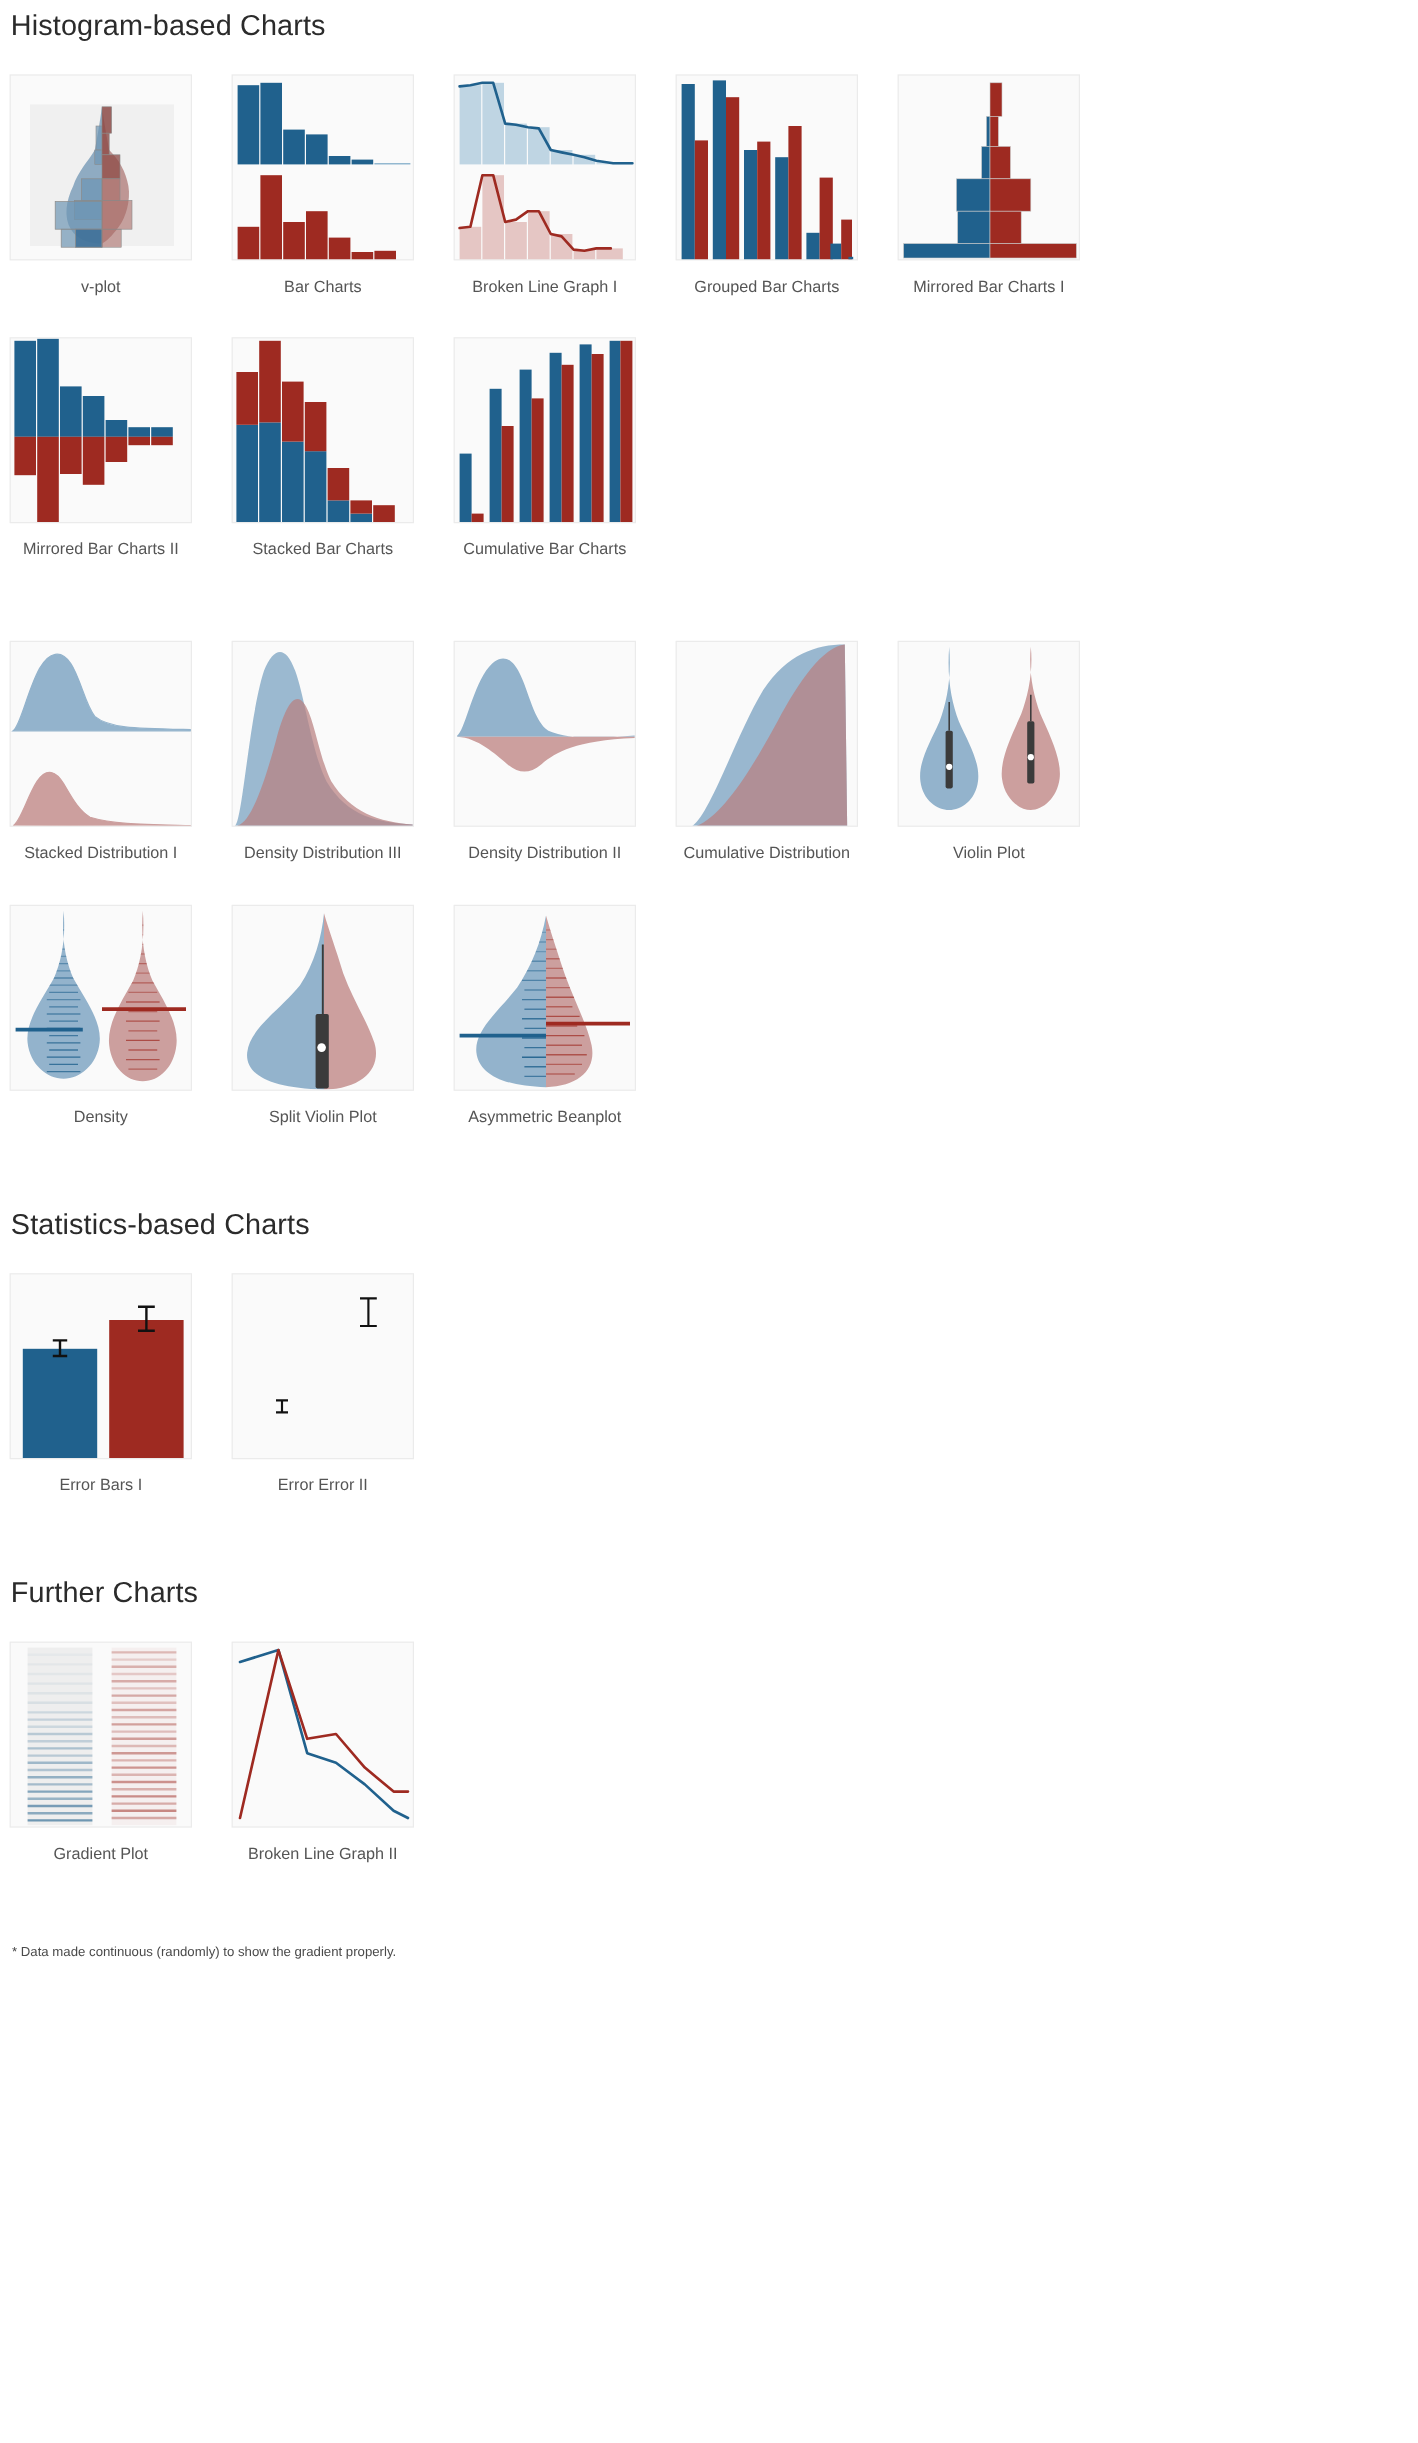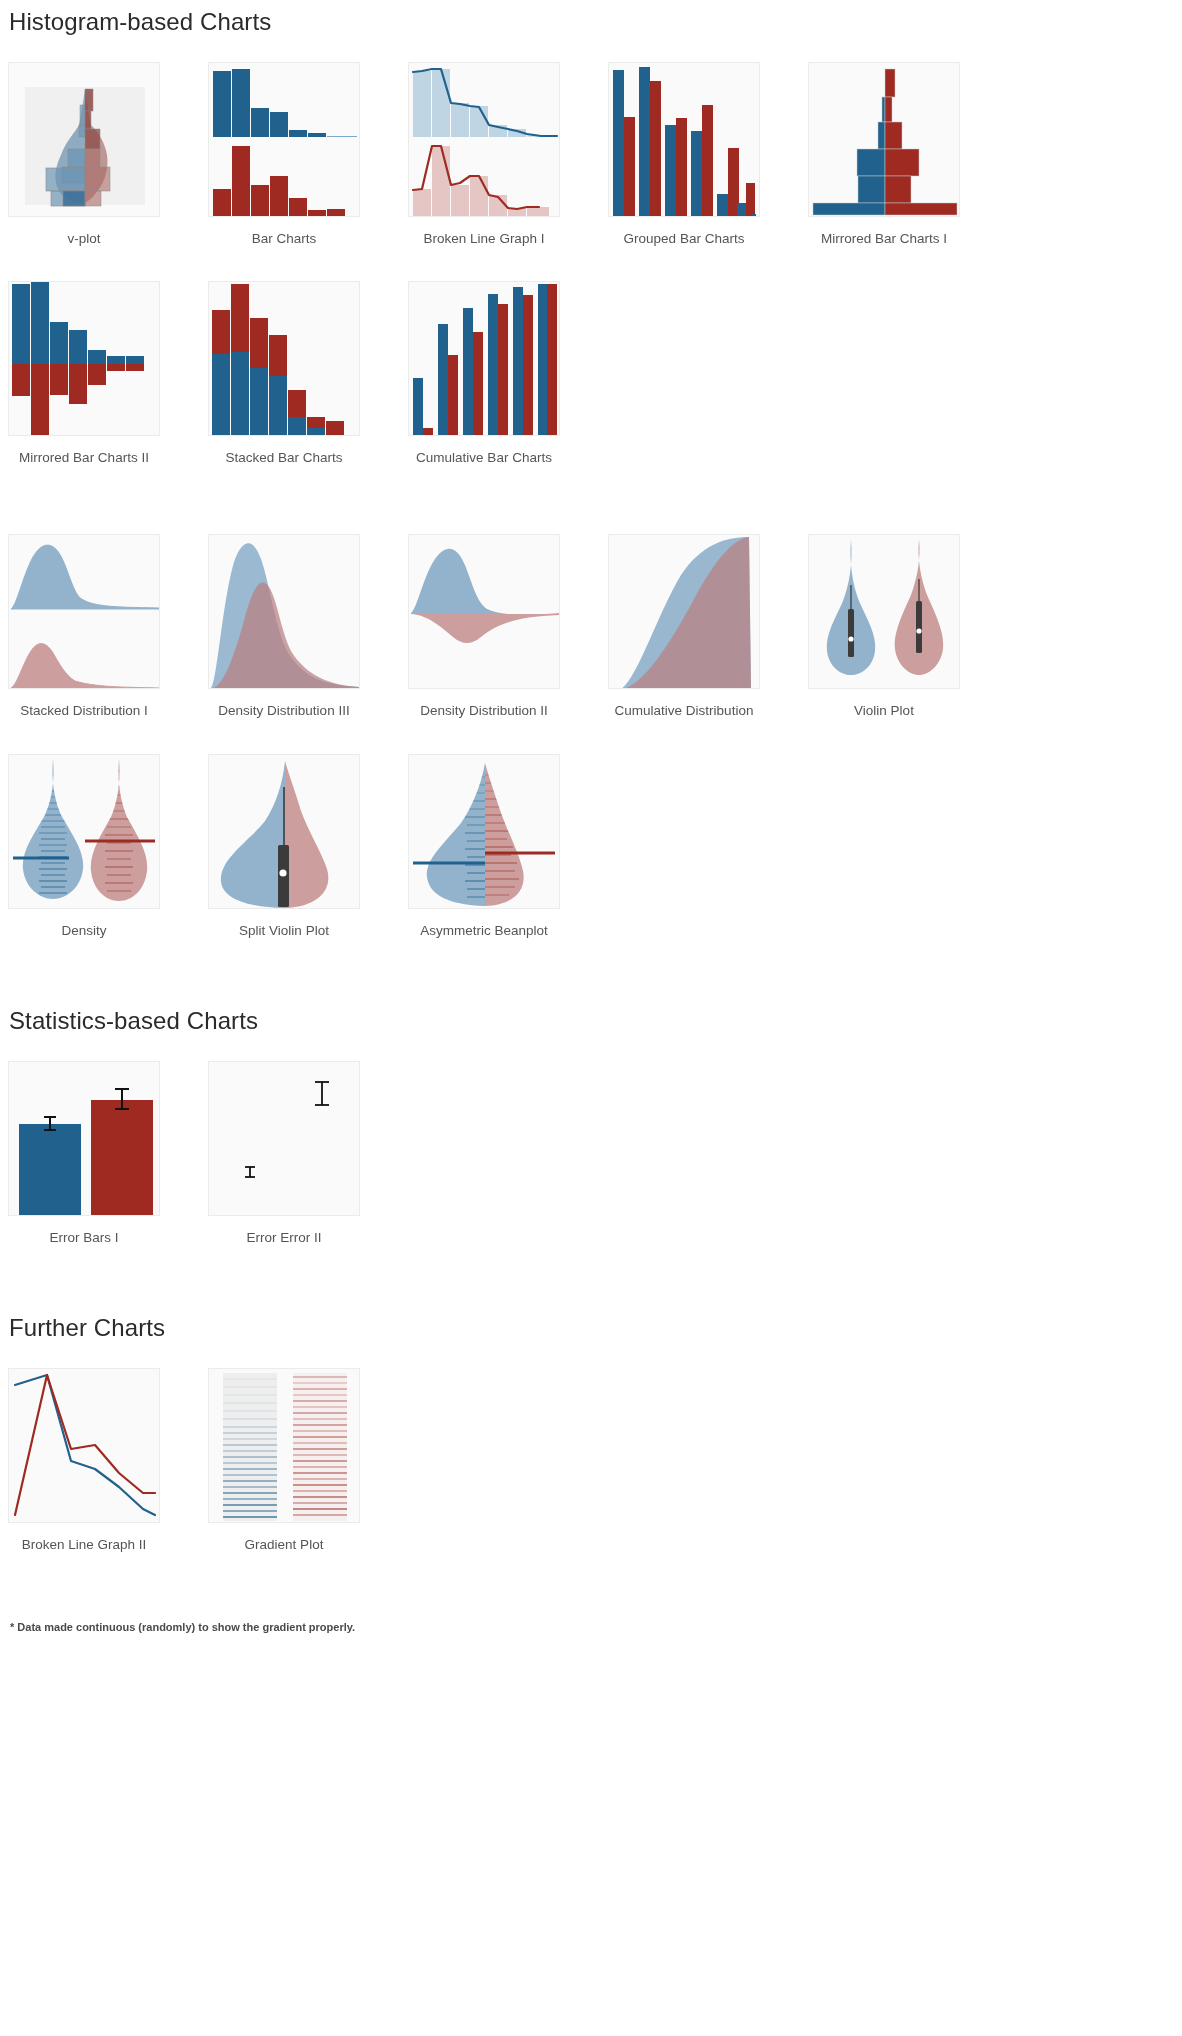--- a/index.html
+++ b/index.html
@@ -27,21 +27,21 @@
     margin: 0 0 26px 0;
     padding-left: 1px;
     letter-spacing: 0.1px;
   }
   .section {
     margin-bottom: 34px;
   }
   .grid {
     display: grid;
     grid-template-columns: repeat(5, 185px);
-    column-gap: 15px;
+    column-gap: 0px;
     justify-content: start;
   }
   .cell {
     width: 185px;
     margin-bottom: 34px;
   }
   .card {
     width: 152px;
     height: 155px;
     background: #fafafa;
@@ -58,21 +58,20 @@
     margin-top: 14px;
     line-height: 1.2;
   }
   .card svg { display: block; }
   .footnote {
     font-size: 11px;
     color: #4a4a4a;
     margin-top: 14px;
     padding-left: 2px;
     padding-bottom: 20px;
-    font-weight: bold;
   }
   
   .inner-surface { fill: #f0f0f0; }
 </style>
 </head>
 <body>
 
 <div class="page">
 
   <div class="section">
@@ -519,30 +518,20 @@
     </div>
   </div>
 
   <div class="section">
     <h2 class="section-title">Further Charts</h2>
     <div class="grid">
 
       <div class="cell">
         <div class="card">
           <svg width="152" height="155" viewBox="0 0 152 155">
-            <polyline points="6,16 38,6 62,92 86,100 110,118 134,140 146,146" fill="none" stroke="#20618d" stroke-width="2.2" stroke-linejoin="round" stroke-linecap="round"></polyline>
-            <polyline points="6,146 38,6 62,80 86,76 110,104 134,124 146,124" fill="none" stroke="#9e2a21" stroke-width="2.2" stroke-linejoin="round" stroke-linecap="round"></polyline>
-          </svg>
-        </div>
-        <div class="caption">Broken Line Graph II</div>
-      </div>
-
-      <div class="cell">
-        <div class="card">
-          <svg width="152" height="155" viewBox="0 0 152 155">
             <rect x="14" y="4" width="54" height="148" fill="#eeeeee"></rect>
             <g stroke="#20618d" stroke-width="2">
               <line x1="14" y1="10" x2="68" y2="10" stroke-opacity="0.04"></line>
               <line x1="14" y1="18" x2="68" y2="18" stroke-opacity="0.05"></line>
               <line x1="14" y1="26" x2="68" y2="26" stroke-opacity="0.06"></line>
               <line x1="14" y1="34" x2="68" y2="34" stroke-opacity="0.07"></line>
               <line x1="14" y1="42" x2="68" y2="42" stroke-opacity="0.08"></line>
               <line x1="14" y1="50" x2="68" y2="50" stroke-opacity="0.10"></line>
               <line x1="14" y1="58" x2="68" y2="58" stroke-opacity="0.16"></line>
               <line x1="14" y1="64" x2="68" y2="64" stroke-opacity="0.20"></line>
@@ -586,18 +575,28 @@
               <line x1="84" y1="128" x2="138" y2="128" stroke-opacity="0.50"></line>
               <line x1="84" y1="134" x2="138" y2="134" stroke-opacity="0.34"></line>
               <line x1="84" y1="140" x2="138" y2="140" stroke-opacity="0.52"></line>
               <line x1="84" y1="146" x2="138" y2="146" stroke-opacity="0.36"></line>
             </g>
           </svg>
         </div>
         <div class="caption">Gradient Plot</div>
       </div>
 
+      <div class="cell">
+        <div class="card">
+          <svg width="152" height="155" viewBox="0 0 152 155">
+            <polyline points="6,16 38,6 62,92 86,100 110,118 134,140 146,146" fill="none" stroke="#20618d" stroke-width="2.2" stroke-linejoin="round" stroke-linecap="round"></polyline>
+            <polyline points="6,146 38,6 62,80 86,76 110,104 134,124 146,124" fill="none" stroke="#9e2a21" stroke-width="2.2" stroke-linejoin="round" stroke-linecap="round"></polyline>
+          </svg>
+        </div>
+        <div class="caption">Broken Line Graph II</div>
+      </div>
+
     </div>
   </div>
 
   <div class="footnote">* Data made continuous (randomly) to show the gradient properly.</div>
 
 </div>
 
 </body></html>

